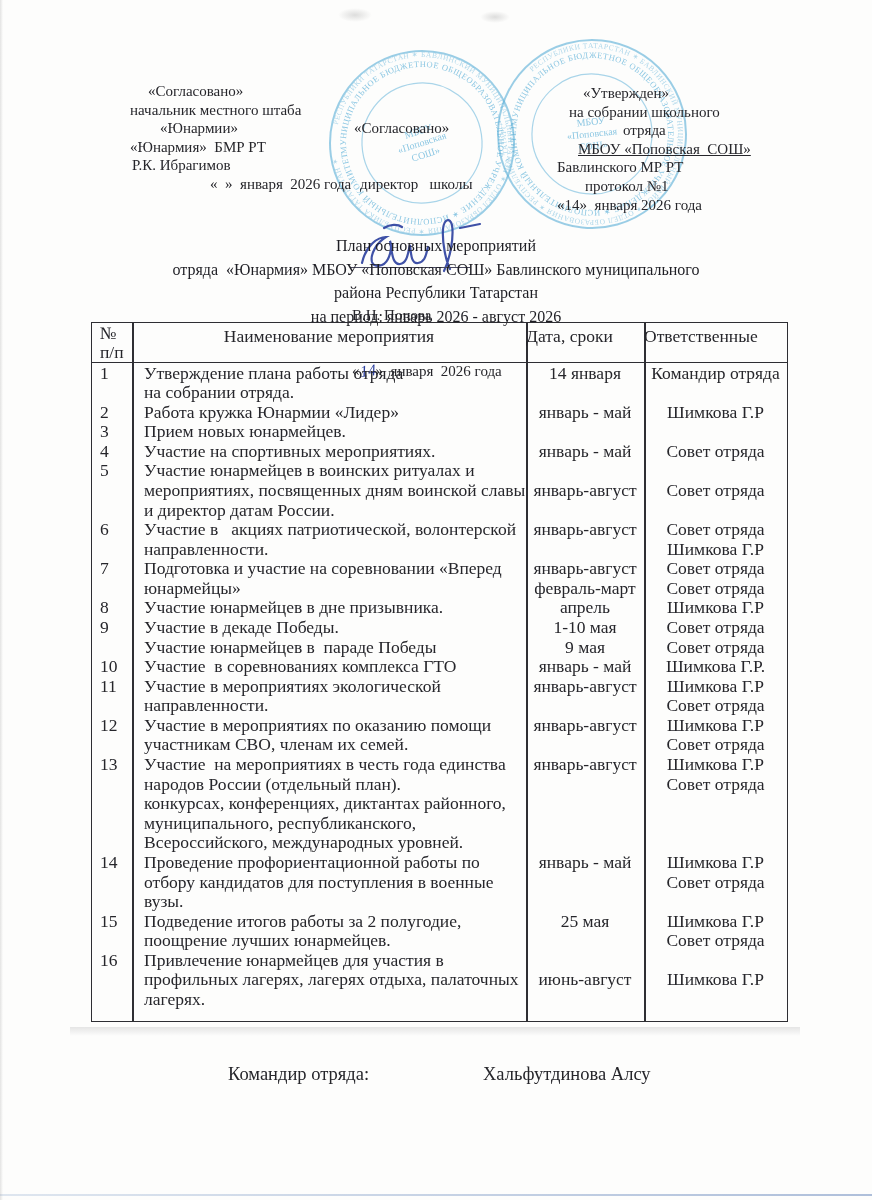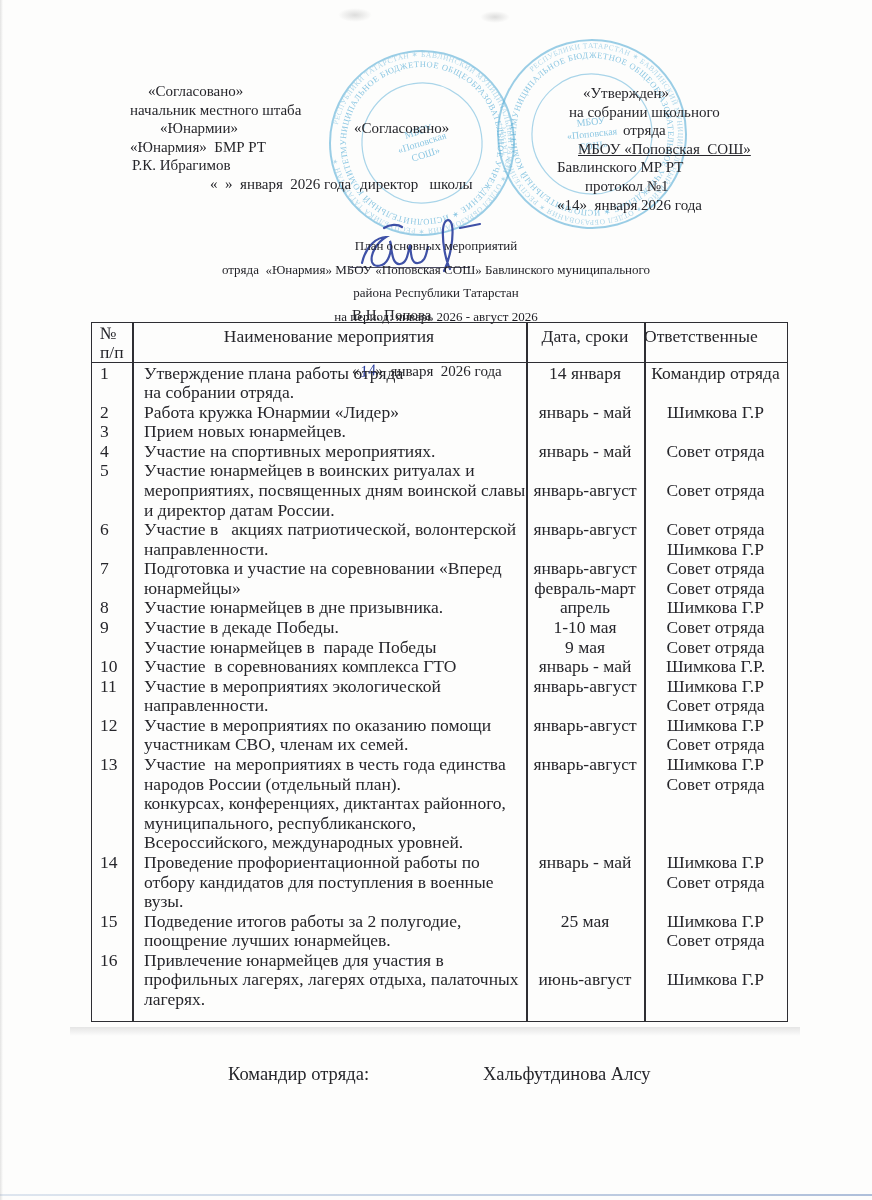--- a/index.html
+++ b/index.html
@@ -32,31 +32,31 @@
   .appr-right .ln:nth-child(4){margin-left:21px;text-decoration:underline;}
   .appr-right .ln:nth-child(6){margin-left:28px;}
   .sig-zone{position:relative;height:38px;}
   .sig-underline{position:absolute;left:-2px;bottom:1px;width:120px;border-bottom:1.4px solid #4a4a60;}
   .sig-svg{position:absolute;left:-4px;top:-16px;pointer-events:none;}
   .hand{color:#2b3f9e;font-style:italic;display:inline-block;transform:rotate(-8deg);font-size:16px;}
   
   .stamp-layer{position:absolute;left:300px;top:28px;z-index:2;pointer-events:none;}
   
   .title{position:absolute;left:0;top:234px;width:872px;text-align:center;
-         font-size:13px;line-height:23.5px;z-index:3;color:#1e1e24;}
+         font-size:16px;line-height:23.5px;z-index:3;color:#1e1e24;}
   .title .ln{height:23.5px;white-space:pre;}
   
   .plan-table{position:absolute;left:91px;top:322px;width:695px;height:698px;
               border:1.8px solid #2e2e33;z-index:3;font-size:17.5px;}
   .vline{position:absolute;top:0;bottom:0;width:1.5px;background:#2e2e33;}
   .vl1{left:40px;} .vl2{left:434px;} .vl3{left:552px;}
   .thead{position:absolute;top:0;left:0;right:0;height:39px;border-bottom:1.5px solid #2e2e33;}
   .h-num{position:absolute;left:8px;top:1px;line-height:19px;}
   .h-name{position:absolute;left:40px;width:394px;top:3px;text-align:center;}
-  .h-date{position:absolute;left:434px;width:118px;top:3px;text-align:center;}
+  .h-date{position:absolute;left:434px;width:118px;top:3px;text-align:left;}
   .h-resp{position:absolute;left:552px;width:143px;top:3px;text-align:left;}
   .tbody{position:absolute;top:40.5px;left:0;right:0;}
   .brow{position:relative;height:19.58px;line-height:19.58px;}
   .brow span{position:absolute;top:0;height:19.58px;white-space:pre;}
   .c-num{left:8px;width:30px;}
   .c-name{left:52px;width:382px;}
   .c-date{left:434px;width:118px;text-align:center;}
   .c-resp{left:552px;width:143px;text-align:center;}
   
   .footer{position:absolute;top:1064px;left:0;width:872px;font-size:18.5px;z-index:3;}

